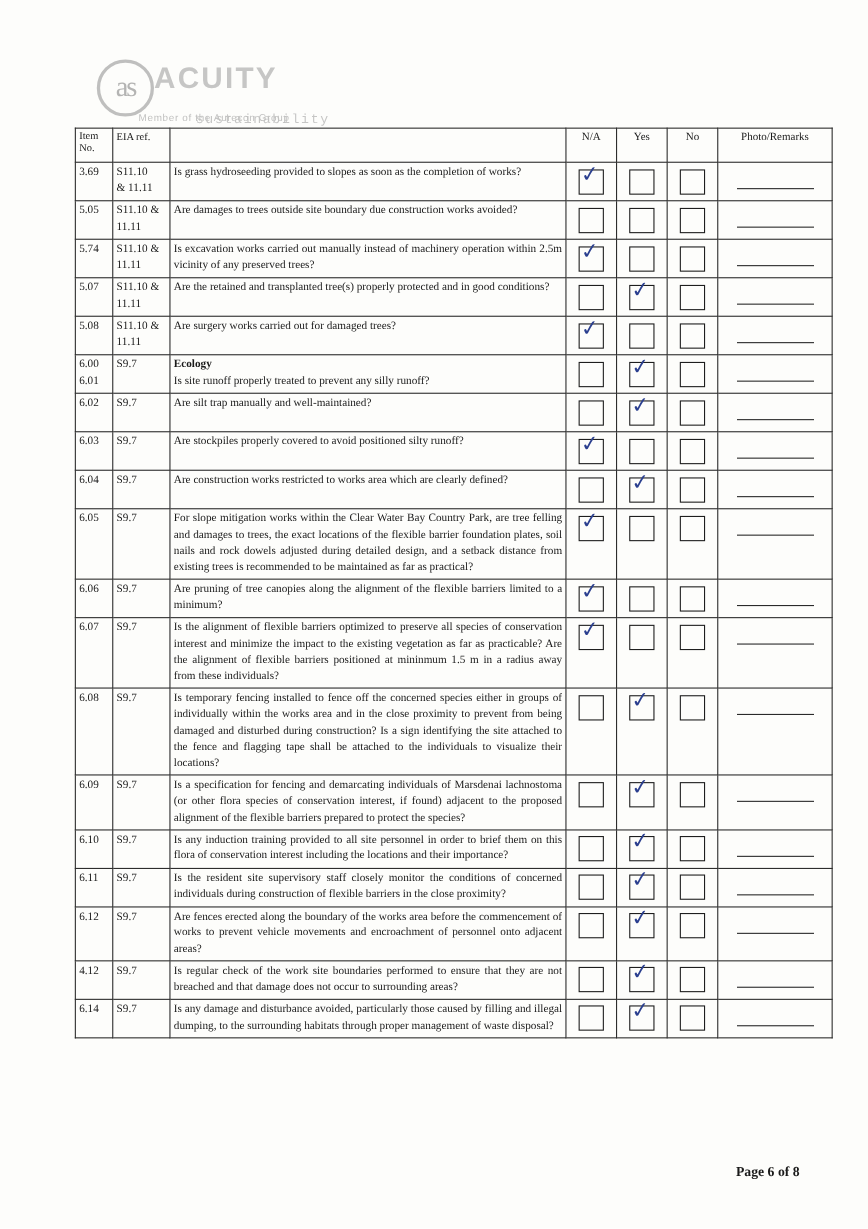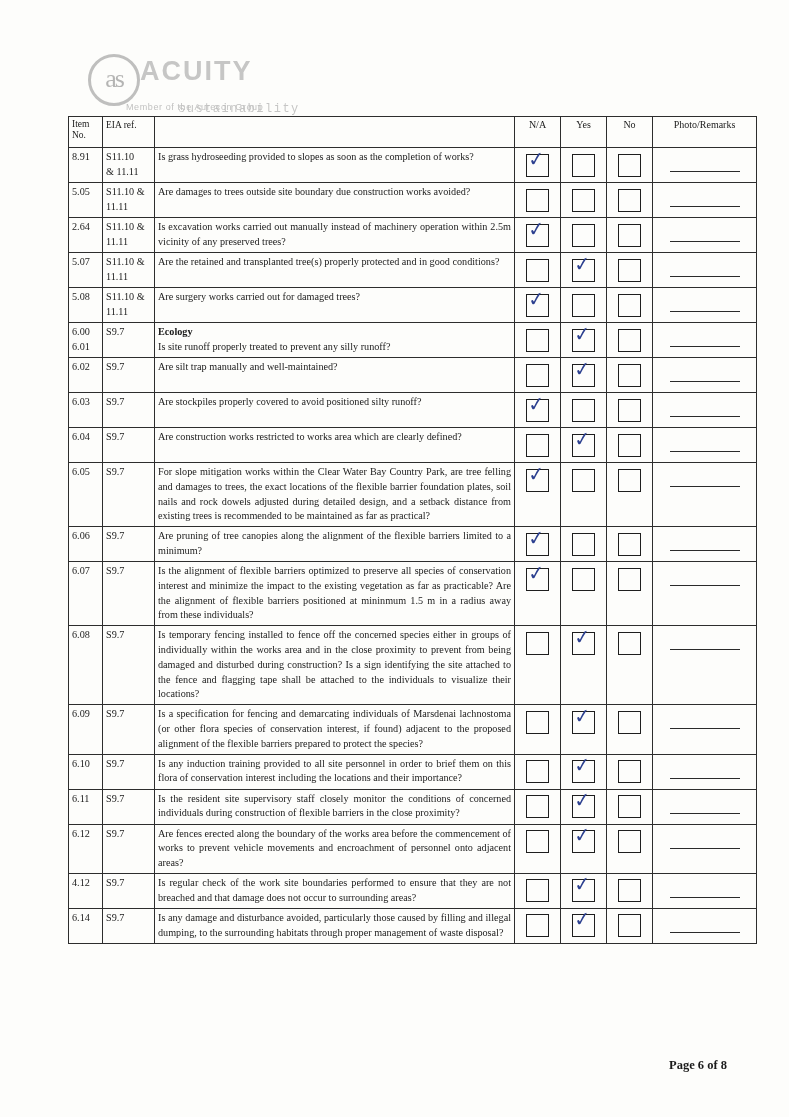--- a/index.html
+++ b/index.html
@@ -219,21 +219,21 @@
           <td class="hdr-item">EIA ref.</td>
           <td></td>
           <td class="center">N/A</td>
           <td class="center">Yes</td>
           <td class="center">No</td>
           <td class="center">Photo/Remarks</td>
         </tr>
       </thead>
       <tbody id="tbody">
           <tr>
-            <td class="code">8.91</td>
+            <td class="code">3.69</td>
             <td class="code">S11.10
 &amp; 11.11</td>
             <td class="desc"><span>Is grass hydroseeding provided to slopes as soon as the completion of works?</span></td>
             <td class="box-cell">
               <div class="cellpad-mid" style="min-height: 30px;">
                 <span class="box checked">
                   <span class="tick">✓</span>
                 </span>
               </div>
             </td>
@@ -273,21 +273,21 @@
                 <span class="box"></span>
               </div>
             </td>
             <td class="remark-cell">
               <div class="cellpad-mid" style="min-height: 30px;">
                 <span class="rem-line" style="min-height: 13px;"></span>
               </div>
             </td>
           </tr>
           <tr>
-            <td class="code">2.64</td>
+            <td class="code">5.74</td>
             <td class="code">S11.10 &amp;
 11.11</td>
             <td class="desc"><span>Is excavation works carried out manually instead of machinery operation within 2.5m vicinity of any preserved trees?</span></td>
             <td class="box-cell">
               <div class="cellpad-mid" style="min-height: 30px;">
                 <span class="box checked">
                   <span class="tick">✓</span>
                 </span>
               </div>
             </td>

